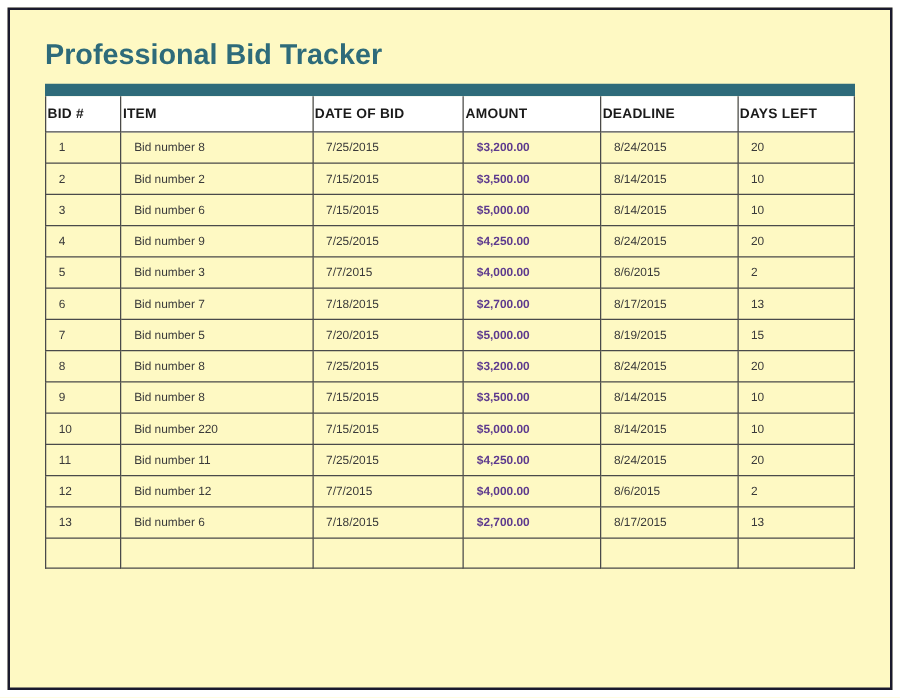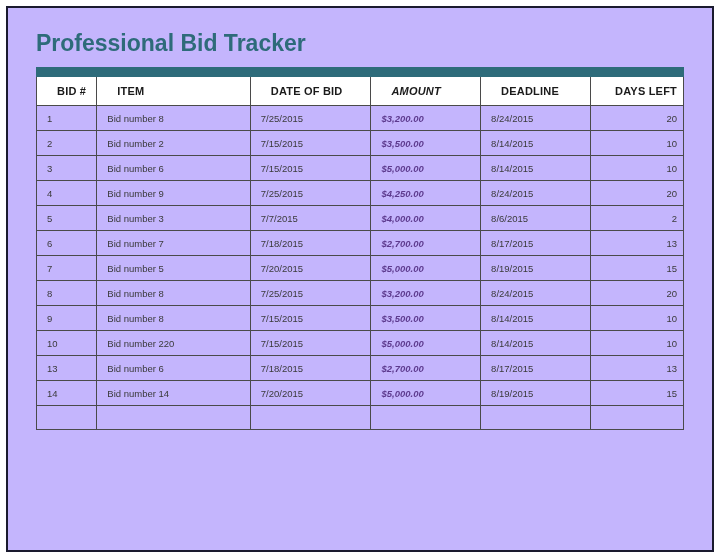--- a/index.html
+++ b/index.html
@@ -12,21 +12,21 @@
       background: #ffffff;
       width: 720px;
       height: 558px;
       padding: 6px;
     }
     .outer-frame {
       border: 2px solid #1a1a2e;
       width: 100%;
       height: 100%;
       padding: 22px 28px 28px 28px;
-      background: #c4b5fd;
+      background: #fef9c3;
     }
     .page-title {
       font-size: 23px;
       font-weight: bold;
       color: #2e6b7a;
       margin-bottom: 10px;
     }
     .accent-bar {
       height: 10px;
       background: #2e6b7a;
@@ -38,21 +38,21 @@
       font-size: 9.5px;
     }
     thead {
       background: #ffffff;
     }
     th {
       text-align: left;
       font-weight: bold;
       color: #1a1a1a;
       font-size: 11px;
-      padding: 8px 6px 8px 20px;
+      padding: 8px 6px 8px 1px;
       border: 1px solid #4a4a4a;
       border-top: none;
       letter-spacing: 0.2px;
     }
     td {
       padding: 6px 6px 6px 10px;
       border: 1px solid #4a4a4a;
       color: #3a3a3a;
       height: 25px;
     }
@@ -62,32 +62,31 @@
     th:nth-child(2), td:nth-child(2) {
       width: 140px;
     }
     th:nth-child(3), td:nth-child(3) {
       width: 110px;
     }
     th:nth-child(4), td:nth-child(4) {
       width: 100px;
       color: #5d3a8e;
       font-weight: 600;
-      font-style: italic;
     }
     thead th:nth-child(4) {
       color: #1a1a1a;
       font-weight: bold;
     }
     th:nth-child(5), td:nth-child(5) {
       width: 100px;
     }
     th:nth-child(6), td:nth-child(6) {
       width: 85px;
-      text-align: right;
+      text-align: left;
     }
     tbody tr.empty-row td {
       height: 22px;
     }
   </style>
 </head>
 <body>
 
 <div class="outer-frame">
   <div class="page-title">Professional Bid Tracker</div>
@@ -178,35 +177,43 @@
         </tr>
         <tr>
           <td>10</td>
           <td>Bid number 220</td>
           <td>7/15/2015</td>
           <td>$5,000.00</td>
           <td>8/14/2015</td>
           <td>10</td>
         </tr>
         <tr>
+          <td>11</td>
+          <td>Bid number 11</td>
+          <td>7/25/2015</td>
+          <td>$4,250.00</td>
+          <td>8/24/2015</td>
+          <td>20</td>
+        </tr>
+        <tr>
+          <td>12</td>
+          <td>Bid number 12</td>
+          <td>7/7/2015</td>
+          <td>$4,000.00</td>
+          <td>8/6/2015</td>
+          <td>2</td>
+        </tr>
+        <tr>
           <td>13</td>
           <td>Bid number 6</td>
           <td>7/18/2015</td>
           <td>$2,700.00</td>
           <td>8/17/2015</td>
           <td>13</td>
         </tr>
-        <tr>
-          <td>14</td>
-          <td>Bid number 14</td>
-          <td>7/20/2015</td>
-          <td>$5,000.00</td>
-          <td>8/19/2015</td>
-          <td>15</td>
-        </tr>
         <tr class="empty-row">
           <td>&nbsp;</td>
           <td>&nbsp;</td>
           <td>&nbsp;</td>
           <td>&nbsp;</td>
           <td>&nbsp;</td>
           <td>&nbsp;</td>
         </tr>
       </tbody>
   </table>

